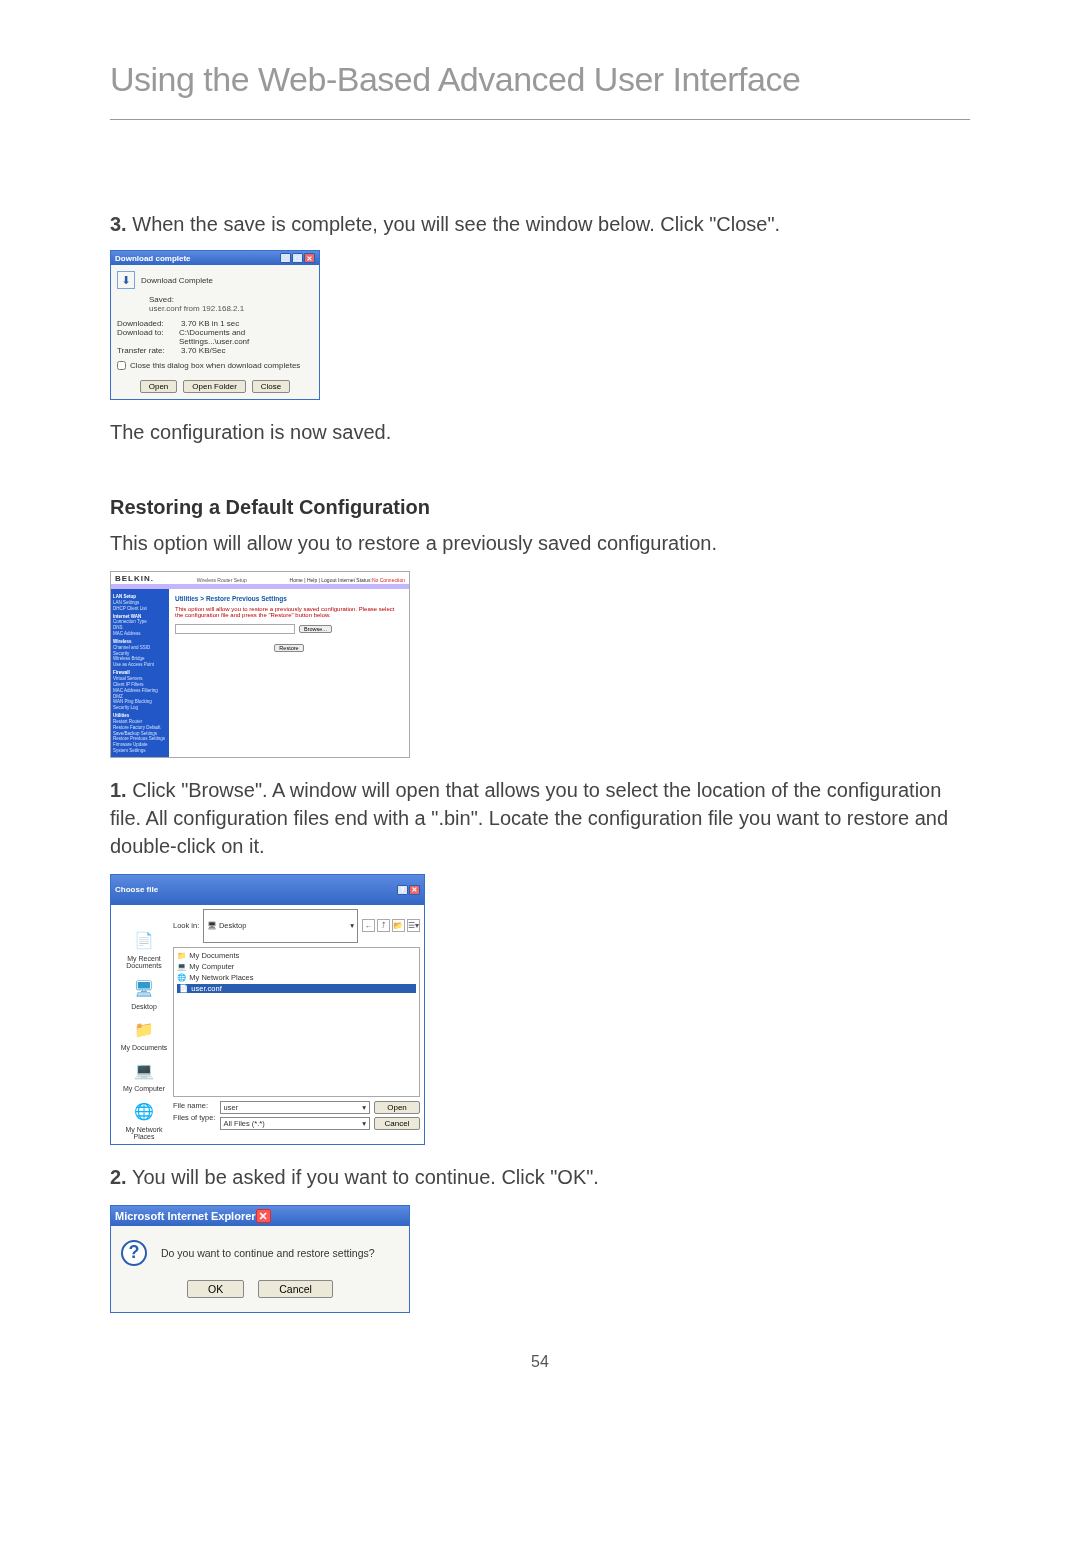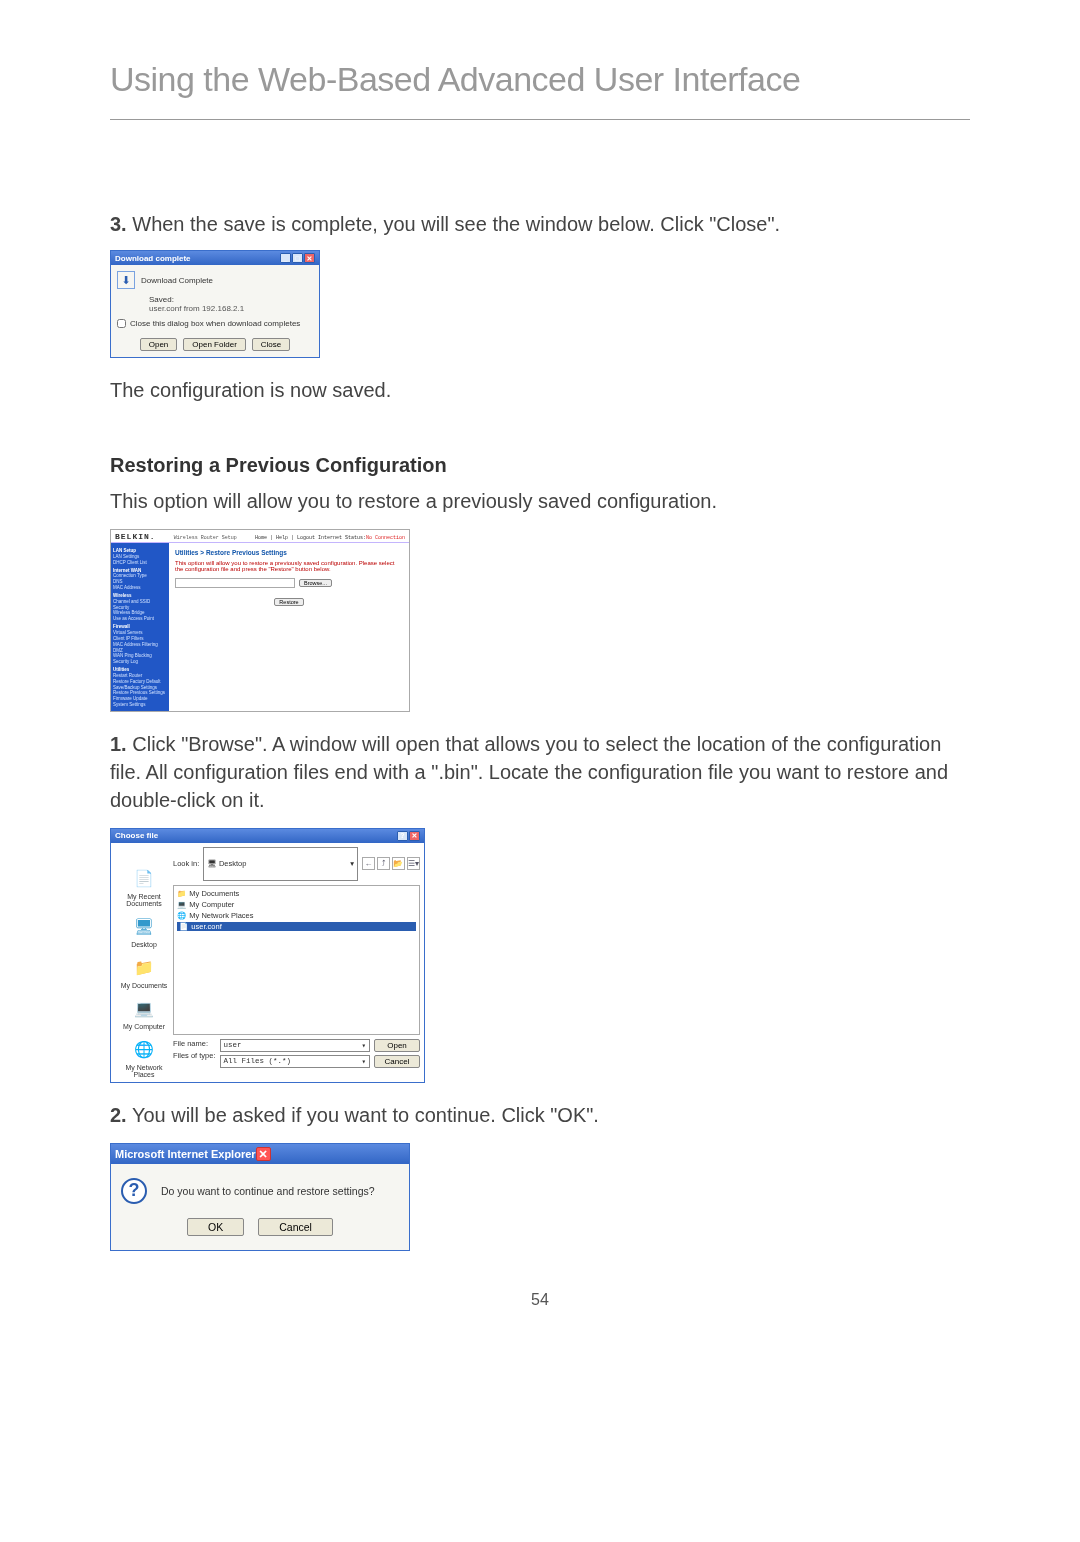--- a/index.html
+++ b/index.html
@@ -90,23 +90,22 @@
       font-size: 8px; padding: 1px 8px; border-radius: 2px;
     }
 
     
     .belkin {
       width: 300px; border: 1px solid #aaa; margin: 14px 0 18px 0;
       font-family: Tahoma, Arial, sans-serif; background: #fff;
     }
     .belkin-top {
       display: flex; justify-content: space-between; align-items: flex-end;
-      border-bottom: 1px solid #c4b5fd; padding: 2px 4px 1px 4px;
+      border-bottom: 5px solid #c4b5fd; padding: 2px 4px 1px 4px;
       font-size: 6.5px;
-      font-family: Liberation Mono, monospace;
     }
     .belkin-logo { font-weight: bold; letter-spacing: 1px; font-size: 8px; }
     .belkin-sub { font-size: 5px; color: #555; }
     .belkin-links { font-size: 5px; }
     .belkin-links .red { color: #d22; }
     .belkin-body { display: flex; }
     .belkin-side {
       width: 58px; background: #2157c6; color: #cfe0ff;
       font-size: 4.5px; padding: 3px 2px;
     }
@@ -121,41 +120,41 @@
 
     
     .choose {
       width: 315px; border: 1px solid #3a6ecb; margin: 14px 0 18px 0;
       font-family: Tahoma, Arial, sans-serif; font-size: 8px; background: #fff;
     }
     .choose-title {
       background: linear-gradient(#5b8ae0,#3266c5);
       color: #fff; font-weight: bold;
       display: flex; justify-content: space-between; align-items: center;
-      padding: 2px 4px; font-size: 8px;
+      padding: 10px 4px; font-size: 8px;
     }
     .choose-body { display: flex; padding: 4px; }
     .choose-side { width: 58px; display: flex; flex-direction: column; align-items: center; gap: 8px; padding-top: 20px; }
     .side-item { text-align: center; font-size: 7px; color: #333; }
     .side-item .icn { width: 24px; height: 24px; margin: 0 auto 2px auto; border-radius: 4px; display:flex; align-items:center; justify-content:center; font-size: 16px; }
     .choose-main { flex: 1; }
     .lookin-row { display: flex; align-items: center; gap: 4px; margin-bottom: 4px; }
     .lookin-label { font-size: 7.5px; }
     .lookin-drop { flex: 1; height: 30px; border: 1px solid #888; display:flex; align-items:center; padding: 16px 3px; justify-content: space-between; font-size: 7.5px; }
     .lookin-ctrls { display: flex; gap: 2px; }
     .lookin-ctrls span { width:13px; height:13px; border:1px solid #aaa; display:flex; align-items:center; justify-content:center; font-size: 8px; color:#556; }
     .file-area {
       border: 1px solid #aaa; height: 150px; padding: 3px; font-size: 7.5px;
       display: flex; flex-direction: column; gap: 2px;
     }
     .file-item { display: flex; align-items: center; gap: 3px; }
     .file-item.sel { background: #2a5db0; color: #fff; padding: 0 2px; }
     .file-bottom { margin-top: 4px; display: flex; gap: 4px; }
     .fb-labels { display: flex; flex-direction: column; gap: 3px; font-size: 7.5px; }
-    .fb-inputs { flex: 1; display: flex; flex-direction: column; gap: 3px; font-family: Liberation Mono, monospace; }
+    .fb-inputs { flex: 1; display: flex; flex-direction: column; gap: 3px; }
     .fb-drop { height: 13px; border: 1px solid #888; display:flex; align-items:center; justify-content: space-between; padding: 0 3px; font-size: 7.5px; }
     .fb-btns { display: flex; flex-direction: column; gap: 3px; }
     .fb-btns .win-button { width: 46px; }
 
     
     .ie-dialog {
       width: 300px; border: 1px solid #3a6ecb; margin: 14px 0 18px 0;
       font-family: Tahoma, Arial, sans-serif; font-size: 10.5px; background: #f6f6f2;
     }
     .ie-title {
@@ -191,36 +190,50 @@
     </div>
   </div>
   <div class="dl-body">
     <div class="dl-head">
       <div class="dl-icon">⬇</div>
       <span>Download Complete</span>
     </div>
     <div class="dl-saved">
       <div>Saved:</div>
       <div class="dl-saved-sub">user.conf from 192.168.2.1</div>
+    </div>
+    <div class="dl-rows">
+      <div class="dl-row">
+          <span class="lab">Downloaded:</span>
+          <span>3.70 KB in 1 sec</span>
+        </div>
+      <div class="dl-row">
+          <span class="lab">Download to:</span>
+          <span>C:\Documents and Settings...\user.conf</span>
+        </div>
+      <div class="dl-row">
+          <span class="lab">Transfer rate:</span>
+          <span>3.70 KB/Sec</span>
+        </div>
     </div>
     <label class="dl-check">
       <input type="checkbox" style="">
       <span>Close this dialog box when download completes</span>
     </label>
     <div class="dl-buttons">
       <button class="win-button">Open</button>
       <button class="win-button">Open Folder</button>
       <button class="win-button">Close</button>
     </div>
   </div>
 </div>
 
 <p class="body-text">The configuration is now saved.</p>
 
-<h2 class="section-heading">Restoring a Previous Configuration</h2>
+<h2 class="section-heading">Restoring a Default Configuration</h2>
 <p class="body-text">This option will allow you to restore a previously saved configuration.</p>
 
 <div class="belkin">
   <div class="belkin-top">
     <div>
       <div class="belkin-logo">BELKIN.</div>
     </div>
     <div class="belkin-sub">Wireless Router Setup</div>
     <div class="belkin-links">
       <span>Home | Help | Logout    Internet Status:</span><span class="red">No Connection</span>

